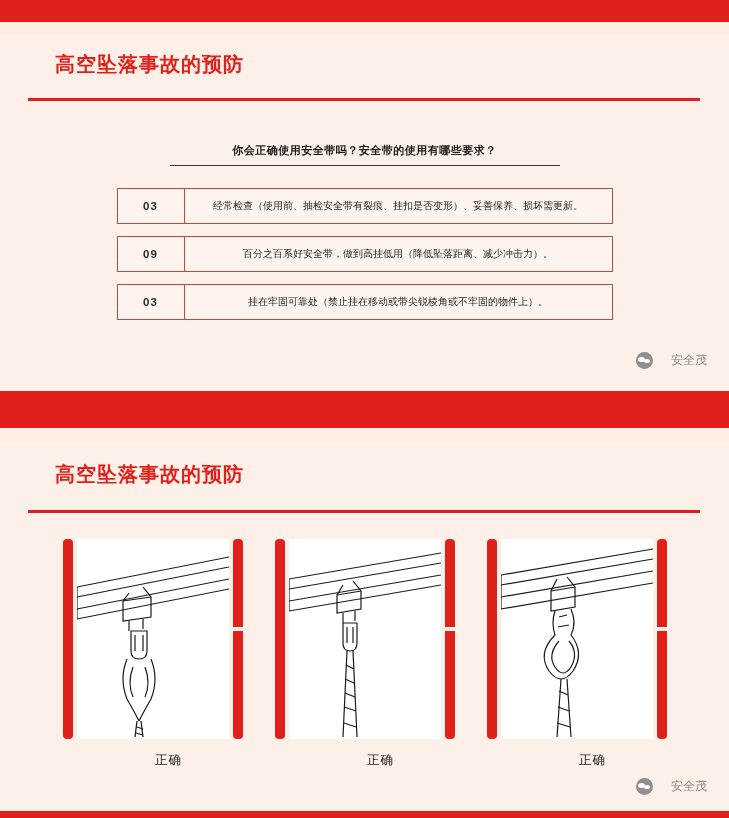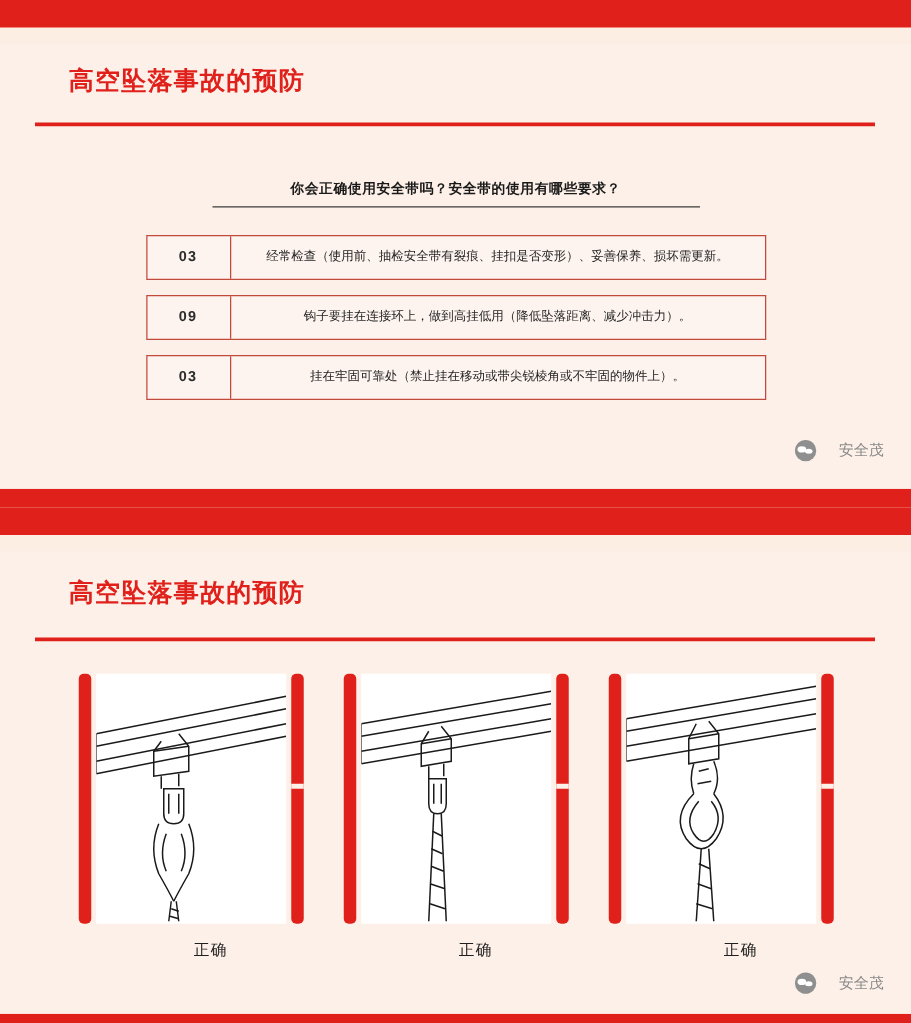--- a/index.html
+++ b/index.html
@@ -232,21 +232,21 @@
 
       <div class="rows">
 
         <div class="row">
           <div class="row-num">03</div>
           <div class="row-text">经常检查（使用前、抽检安全带有裂痕、挂扣是否变形）、妥善保养、损坏需更新。</div>
         </div>
 
         <div class="row">
           <div class="row-num">09</div>
-          <div class="row-text">钩子要挂在连接环上，做到高挂低用（降低坠落距离、减少冲击力）。</div>
+          <div class="row-text">百分之百系好安全带，做到高挂低用（降低坠落距离、减少冲击力）。</div>
         </div>
 
         <div class="row">
           <div class="row-num">03</div>
           <div class="row-text">挂在牢固可靠处（禁止挂在移动或带尖锐棱角或不牢固的物件上）。</div>
         </div>
 
 
       </div>
 

